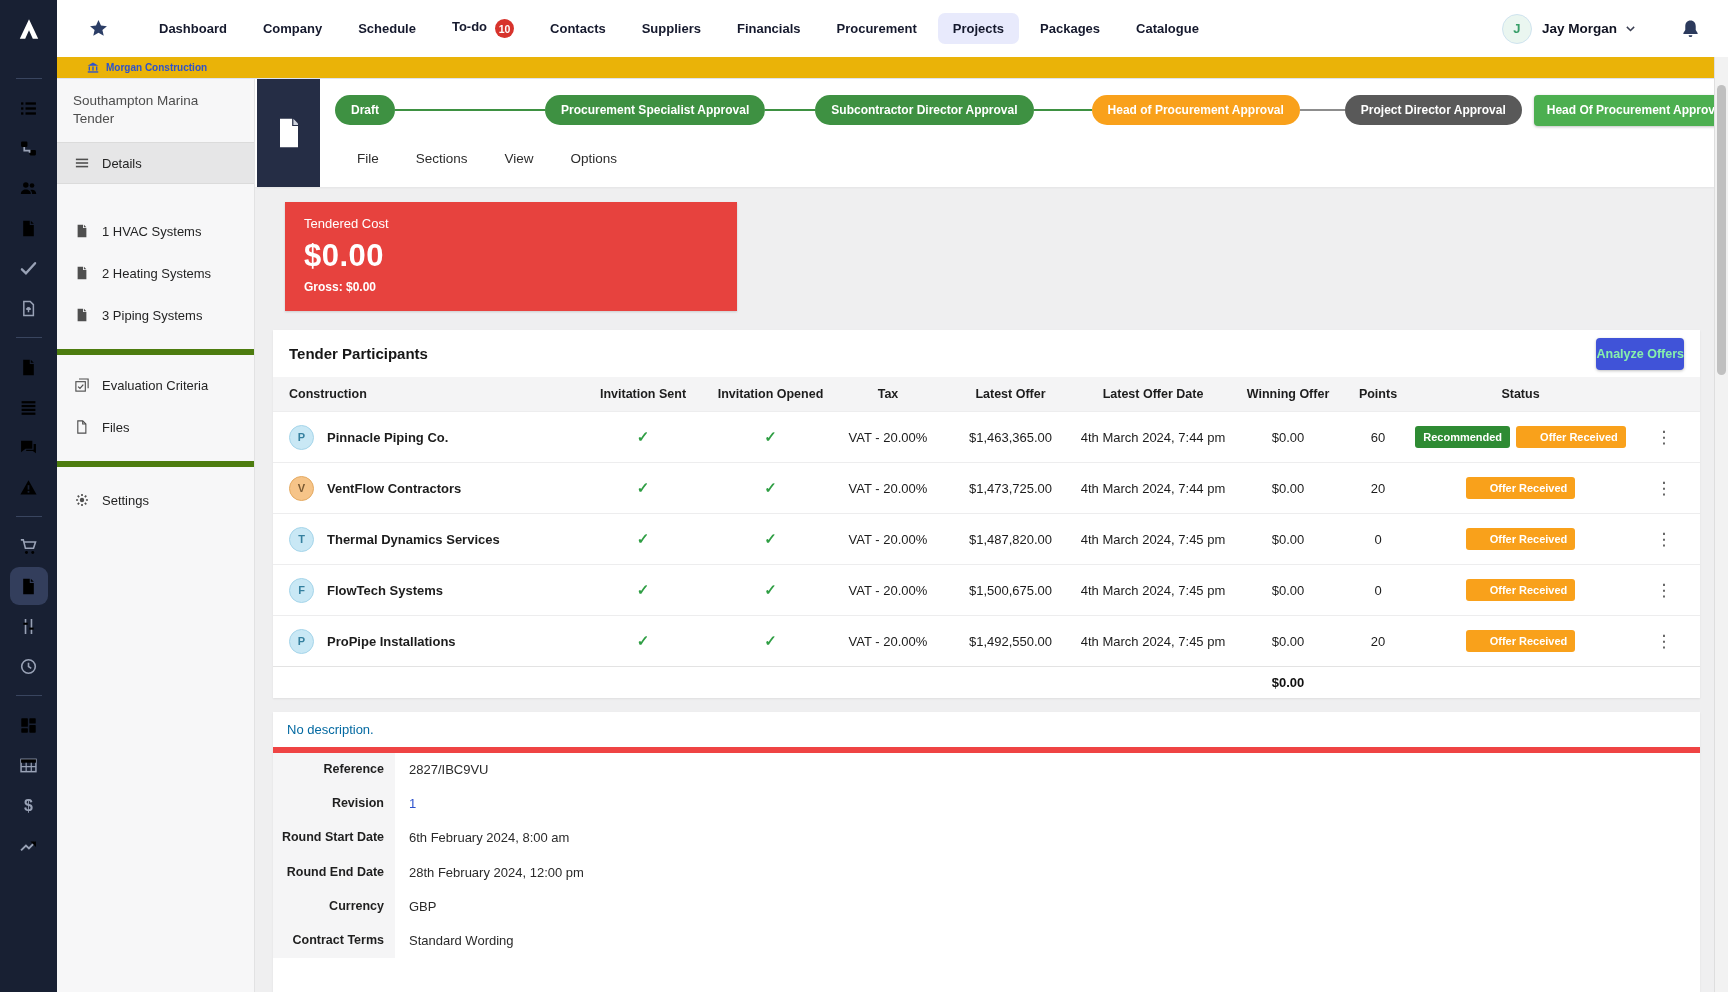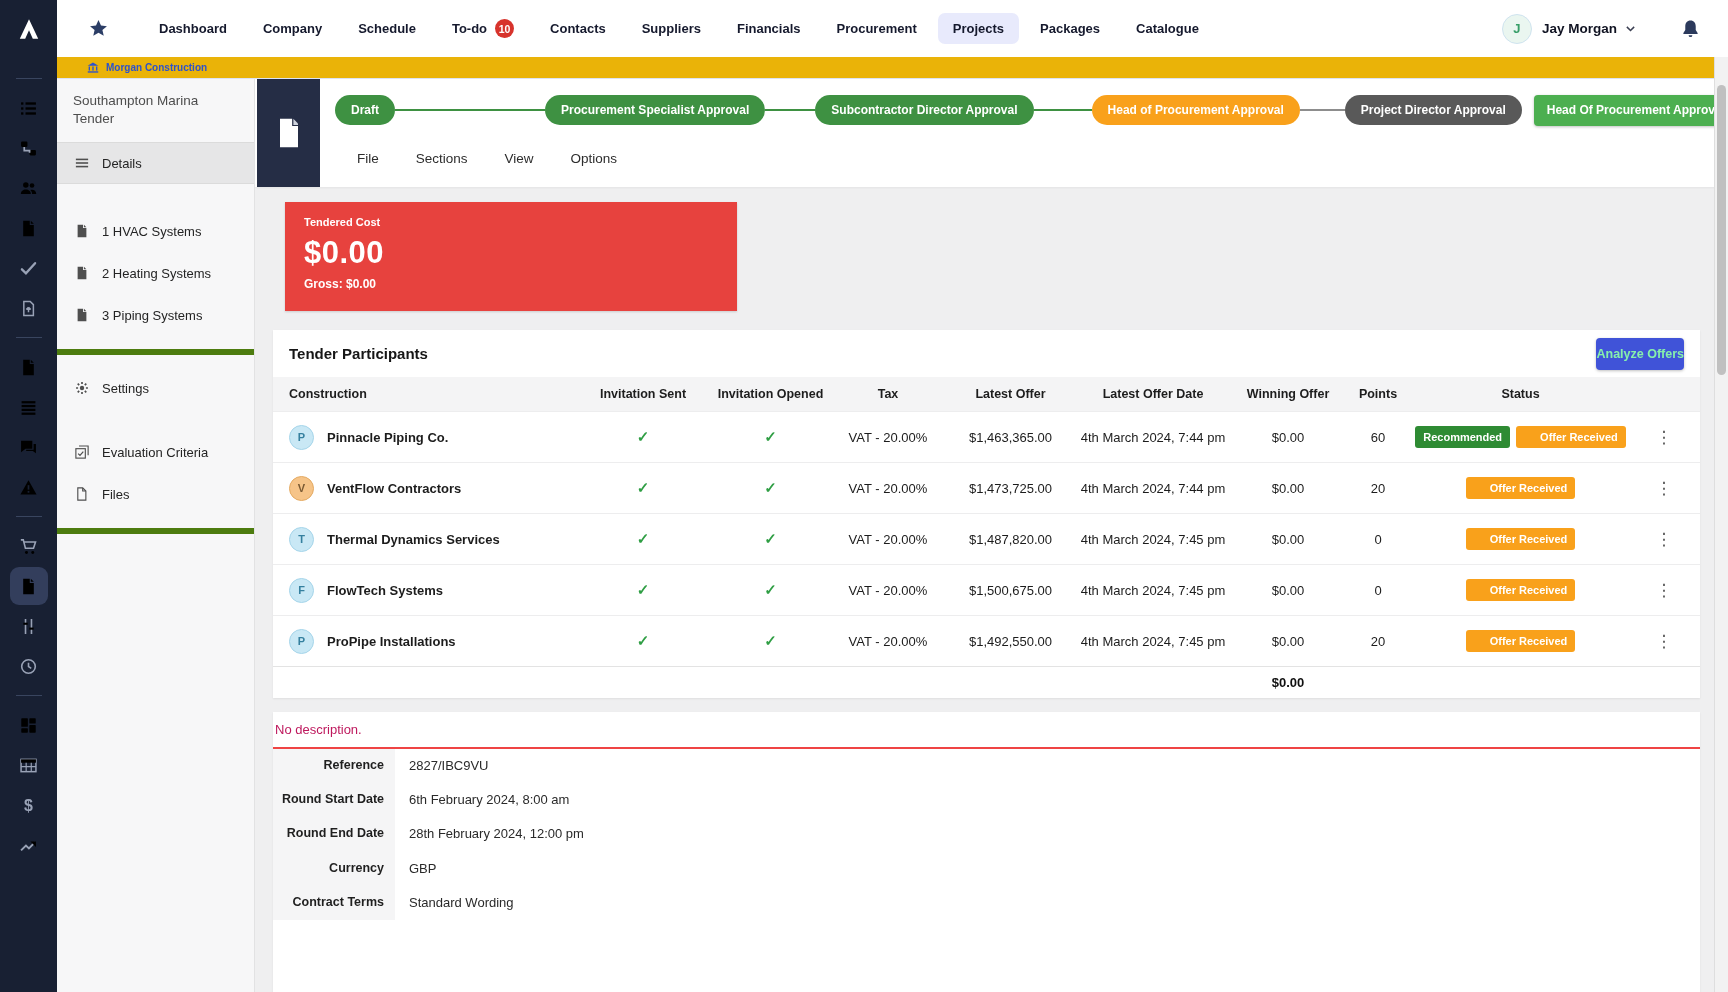--- a/index.html
+++ b/index.html
@@ -5,21 +5,21 @@
   * { box-sizing: border-box; margin: 0; padding: 0; }
   html,body { width:1728px; height:992px; overflow:hidden; font-family:"Liberation Sans", sans-serif; background:#efeff0; }
   .ic svg { width:100%; height:100%; fill:currentColor; display:block; }
 
   
   .topbar { position:absolute; top:0; left:0; width:1728px; height:57px; background:#fff; display:flex; align-items:center; z-index:9; }
   .logo { width:57px; height:57px; background:#182033; display:flex; align-items:center; justify-content:center; cursor:pointer; flex:none; }
   .logo .ic { width:26px; height:26px; }
   .star-ic { width:19px; height:19px; color:#2c3e66; margin-left:32px; cursor:pointer; flex:none; }
   .nav { display:flex; align-items:center; margin-left:36px; gap:6px; }
-  .nav-item { padding:8px 15px; font-size:13px; font-weight:bold; color:#15192d; border-radius:7px; display:flex; align-items:center; gap:8px; cursor:pointer; white-space:nowrap; }
+  .nav-item { padding:8px 15px; font-size:13px; font-weight:bold; color:#15192d; border-radius:7px; display:flex; gap:8px; cursor:pointer; white-space:nowrap; }
   .nav-item.active { background:#e8eafc; }
   .todo-badge { background:#d7332c; color:#fff; border-radius:50%; width:19px; height:19px; font-size:10.5px; font-weight:bold; display:flex; align-items:center; justify-content:center; }
   .top-right { margin-left:auto; display:flex; align-items:center; padding-right:28px; }
   .avatar { width:30px; height:30px; border-radius:50%; background:#eaf6f0; border:1px solid #cfe3ef; color:#379e68; font-weight:bold; font-size:13px; display:flex; align-items:center; justify-content:center; cursor:pointer; }
   .user-name { font-size:13.5px; font-weight:bold; color:#101322; margin:0 7px 0 10px; cursor:pointer; }
   .chev { width:13px; height:13px; color:#3b3f52; cursor:pointer; }
   .bell { width:19px; height:19px; color:#2c3a5c; margin-left:44px; cursor:pointer; }
 
   
   .breadcrumb { position:absolute; top:57px; left:57px; right:0; height:22px; background:#eab308; border-bottom:1px solid #dde3f3; display:flex; align-items:center; padding-left:30px; gap:7px; z-index:8; }
@@ -55,21 +55,21 @@
   .pill.pending { background:#595959; }
   .conn { height:2px; flex:none; }
   .conn.green { background:#3e9142; }
   .conn.gray { background:#8d8d8d; }
   .wf-action { margin-left:12px; height:31px; background:#4caf50; color:#fff; border:none; border-radius:4px; font-family:inherit; font-size:12px; font-weight:bold; padding:0 13px; box-shadow:0 1px 3px rgba(0,0,0,.25); cursor:pointer; white-space:nowrap; }
   .menu-row { position:absolute; left:102px; top:72px; display:flex; gap:37px; }
   .menu-item { font-size:13.5px; color:#2d2d2d; cursor:pointer; }
 
   
   .cost-card { position:absolute; left:30px; top:123px; width:452px; height:109px; background:#e7423e; color:#fff; padding:14px 19px; box-shadow:0 1px 2px rgba(0,0,0,.15); }
-  .cc-title { font-size:11px; font-weight:bold; }
+  .cc-title { font-size:13px; font-weight:normal; }
   .cc-amount { font-size:31px; font-weight:bold; margin-top:7px; letter-spacing:.5px; }
   .cc-gross { font-size:12px; font-weight:bold; margin-top:6px; }
 
   
   .pcard { position:absolute; left:18px; top:251px; width:1427px; background:#fff; box-shadow:0 1px 2px rgba(0,0,0,.07); }
   .pc-header { display:flex; align-items:center; justify-content:space-between; padding:9px 16px; height:47px; }
   .pc-title { font-size:15px; font-weight:bold; color:#161616; }
   .analyze-btn { background:#4053d8; color:#86efac; border:none; border-radius:4px; font-family:inherit; font-size:12.5px; font-weight:bold; padding:9px 0; box-shadow:0 1px 3px rgba(0,0,0,.25); cursor:pointer; }
   .pgrid { display:grid; grid-template-columns:300px 140px 115px 120px 125px 160px 110px 70px 215px 1fr; align-items:center; }
   .phead { background:#f4f4f5; height:34px; font-size:12.5px; font-weight:bold; color:#1d1d1d; }
@@ -85,21 +85,21 @@
   .tick { color:#2f9e44; font-size:15px; font-weight:bold; }
   .status-cell { display:flex; justify-content:center; gap:6px; }
   .sbadge { font-size:11px; font-weight:bold; color:#fff; border-radius:3px; padding:5px 8px; white-space:nowrap; }
   .sbadge.green { background:#2e8b33; }
   .sbadge.orange { background:#f9a11b;padding-left:24px; }
   .kebab { color:#555; font-size:17px; cursor:pointer; line-height:1; }
   .total-row { height:32px; border-top:1px solid #e3e3e3; font-size:13px; font-weight:bold; color:#111; }
 
   
   .dcard { position:absolute; left:18px; top:633px; width:1427px; bottom:-2px; background:#fff; box-shadow:0 1px 2px rgba(0,0,0,.07); display:flex; flex-direction:column; }
-  .no-desc { padding:10px 2px; font-size:13px; color:#be185d; border-bottom:2px solid #ef4444; }
+  .no-desc { padding:10px 14px; font-size:13px; color:#0369a1; border-bottom:6px solid #ef4444; }
   .dfield { display:grid; grid-template-columns:122px 1fr; }
   .dlabel { background:#f5f5f6; text-align:right; padding:8px 11px 8px 6px; font-size:12.5px; font-weight:bold; color:#1f1f1f; line-height:1.4; }
   .dvalue { padding:8px 14px; font-size:13px; color:#2a2a2a; line-height:1.4; }
   .dvalue.link { color:#2d52cc; cursor:pointer; }
 
   
   .scrollbar { position:absolute; right:0; top:57px; bottom:0; width:14px; background:#f2f2f2; border-left:1px solid #dedede; z-index:10; }
   .sthumb { position:absolute; left:2px; top:28px; width:9px; height:290px; background:#c0c0c0; border-radius:5px; cursor:pointer; }
 </style>
 </head>
@@ -356,52 +356,52 @@
       <div class="ts-item">
     <span class="ic">
           <svg viewBox="0 0 16 16">
             <path d="M3 .8h6.2v3.8H13v10.6H3z"></path>
             <path d="M10.2.8L13 3.6h-2.8z"></path>
           </svg>
         </span>
     <span>3 Piping Systems</span>
   </div>
     </div>
+  <div class="ts-group" id="ts-tools">
+      <div class="ts-item">
+    <span class="ic">
+          <svg viewBox="0 0 16 16">
+            <path d="M4.6 1.2H15v10.4" fill="none" stroke="currentColor" stroke-width="1.3"></path>
+            <rect x="1" y="4.2" width="10.8" height="10.8" fill="none" stroke="currentColor" stroke-width="1.3"></rect>
+            <path d="M3.6 9.8l2.1 2.1 3.8-4.4" fill="none" stroke="currentColor" stroke-width="1.4"></path>
+          </svg>
+        </span>
+    <span>Evaluation Criteria</span>
+  </div>
+      <div class="ts-item">
+    <span class="ic">
+          <svg viewBox="0 0 16 16">
+            <path d="M3.2 1h5.6l3.6 3.6v10.4H3.2z" fill="none" stroke="currentColor" stroke-width="1.3"></path>
+            <path d="M8.8 1v3.6h3.6" fill="none" stroke="currentColor" stroke-width="1.3"></path>
+          </svg>
+        </span>
+    <span>Files</span>
+  </div>
+    </div>
   <div class="ts-group last">
     <div class="ts-item">
       <span class="ic">
           <svg viewBox="0 0 16 16">
             <circle cx="8" cy="8" r="2.5"></circle>
             <path d="M8 1.2v2.3M8 12.5v2.3M1.2 8h2.3M12.5 8h2.3M3.1 3.1l1.7 1.7M11.2 11.2l1.7 1.7M12.9 3.1l-1.7 1.7M4.8 11.2l-1.7 1.7" stroke="currentColor" stroke-width="1.9" fill="none"></path>
           </svg>
         </span>
       <span>Settings</span>
     </div>
   </div>
-  <div class="ts-group" id="ts-tools">
-      <div class="ts-item">
-    <span class="ic">
-          <svg viewBox="0 0 16 16">
-            <path d="M4.6 1.2H15v10.4" fill="none" stroke="currentColor" stroke-width="1.3"></path>
-            <rect x="1" y="4.2" width="10.8" height="10.8" fill="none" stroke="currentColor" stroke-width="1.3"></rect>
-            <path d="M3.6 9.8l2.1 2.1 3.8-4.4" fill="none" stroke="currentColor" stroke-width="1.4"></path>
-          </svg>
-        </span>
-    <span>Evaluation Criteria</span>
-  </div>
-      <div class="ts-item">
-    <span class="ic">
-          <svg viewBox="0 0 16 16">
-            <path d="M3.2 1h5.6l3.6 3.6v10.4H3.2z" fill="none" stroke="currentColor" stroke-width="1.3"></path>
-            <path d="M8.8 1v3.6h3.6" fill="none" stroke="currentColor" stroke-width="1.3"></path>
-          </svg>
-        </span>
-    <span>Files</span>
-  </div>
-    </div>
 </div>
 
 <div class="main">
   <div class="header-band">
     <div class="doc-tab">
       <span class="ic">
           <svg viewBox="0 0 16 20">
             <path d="M2 .5h8.1v4.9H14V19.5H2z" fill="#fff"></path>
             <path d="M10.9.5L14 3.6v1h-3.1z" fill="#cfd3dd"></path>
           </svg>
@@ -553,20 +553,24 @@
   </div>
 
   <div class="dcard">
     <div class="no-desc">No description.</div>
     <div id="dfields">
         <div class="dfield">
     <div class="dlabel">Reference</div>
     <div class="dvalue">2827/IBC9VU</div>
   </div>
         <div class="dfield">
+    <div class="dlabel">Revision</div>
+    <div class="dvalue link">1</div>
+  </div>
+        <div class="dfield">
     <div class="dlabel">Round Start Date</div>
     <div class="dvalue">6th February 2024, 8:00 am</div>
   </div>
         <div class="dfield">
     <div class="dlabel">Round End Date</div>
     <div class="dvalue">28th February 2024, 12:00 pm</div>
   </div>
         <div class="dfield">
     <div class="dlabel">Currency</div>
     <div class="dvalue">GBP</div>

